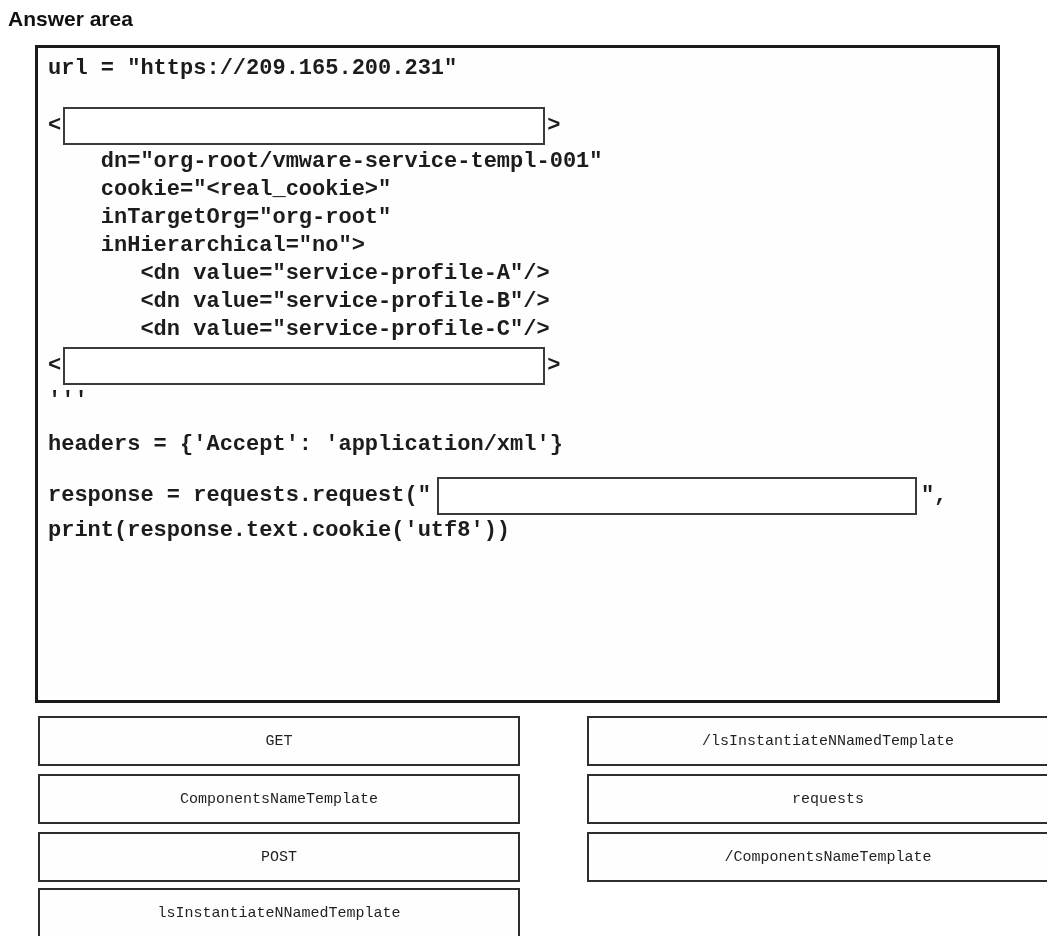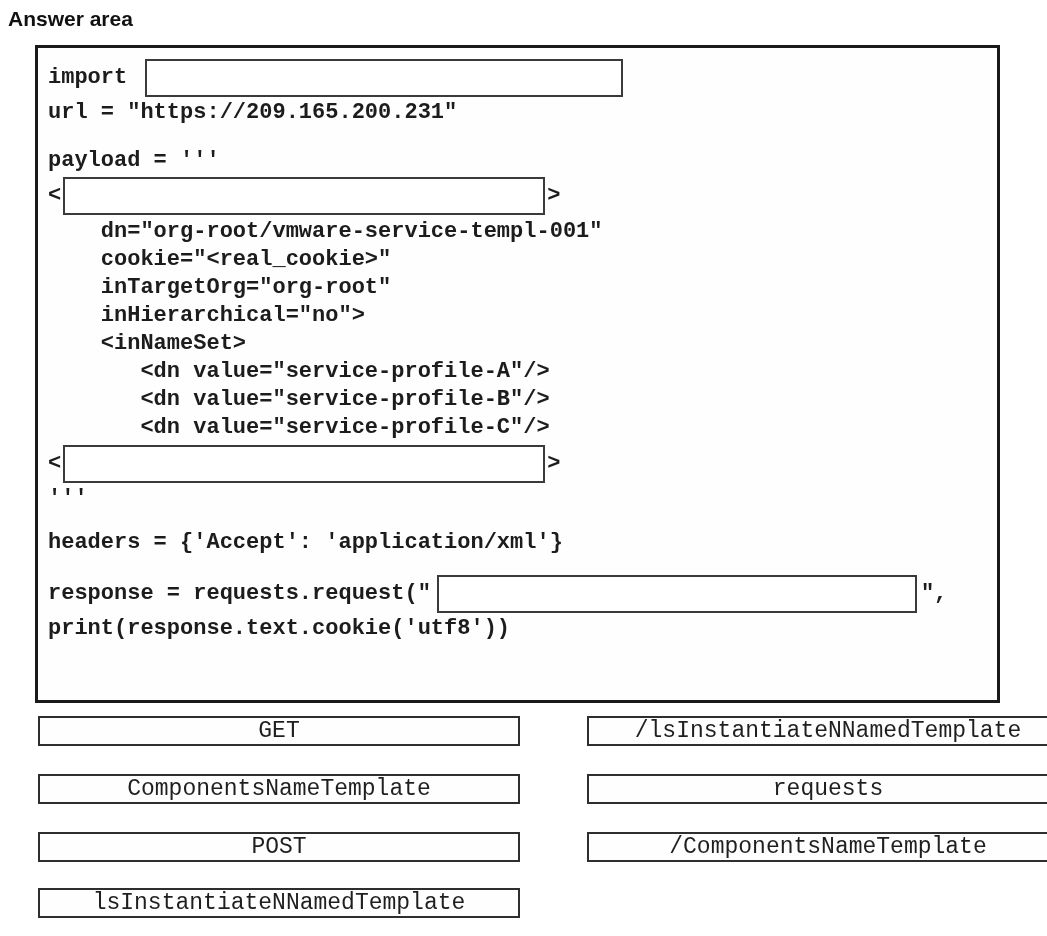--- a/index.html
+++ b/index.html
@@ -54,68 +54,62 @@
   }
   .blank.import-blank { width: 478px; margin-left: 18px; }
   .blank.tag-blank   { width: 482px; margin-left: 2px; margin-right: 2px; }
   .blank.method-blank{ width: 480px; height: 38px; margin-left: 6px; margin-right: 4px; }
   .spacer-22 { height: 22px; }
   .spacer-18 { height: 18px; }
   .spacer-16 { height: 16px; }
   .option {
     position: absolute;
     width: 482px;
-    height: 30px;
+    height: 50px;
     border: 2px solid #2e2e2e;
     background: #fefefe;
     display: flex;
     align-items: center;
     justify-content: center;
     font-family: "Liberation Mono", monospace;
-    font-size: 23px;
+    font-size: 15px;
     color: #1f1f1f;
     cursor: pointer;
   }
   .col-left  { left: 38px; }
   .col-right { left: 587px; }
   .row-1 { top: 716px; }
   .row-2 { top: 774px; }
   .row-3 { top: 832px; }
   .row-4 { top: 888px; }
 </style>
 </head>
 <body>
 
 <div class="heading">Answer area</div>
 
 <div class="code-panel">
 
-  <div class="row">
-    <span class="cl">import</span>
-    <span class="blank import-blank"></span>
-  </div>
 
   <div class="cl">url = "https://209.165.200.231"</div>
 
   <div class="spacer-22"></div>
 
-  <div class="cl">payload = '''</div>
 
   <div class="row">
     <span class="cl">&lt;</span>
     <span class="blank tag-blank"></span>
     <span class="cl">&gt;</span>
   </div>
 
   <div class="xml">
     <div class="cl">    dn="org-root/vmware-service-templ-001"</div>
     <div class="cl">    cookie="&lt;real_cookie&gt;"</div>
     <div class="cl">    inTargetOrg="org-root"</div>
     <div class="cl">    inHierarchical="no"&gt;</div>
-    <div class="cl">    &lt;inNameSet&gt;</div>
     <div class="cl">       &lt;dn value="service-profile-A"/&gt;</div>
     <div class="cl">       &lt;dn value="service-profile-B"/&gt;</div>
     <div class="cl">       &lt;dn value="service-profile-C"/&gt;</div>
   </div>
 
   <div class="row">
     <span class="cl">&lt;</span>
     <span class="blank tag-blank"></span>
     <span class="cl">&gt;</span>
   </div>

